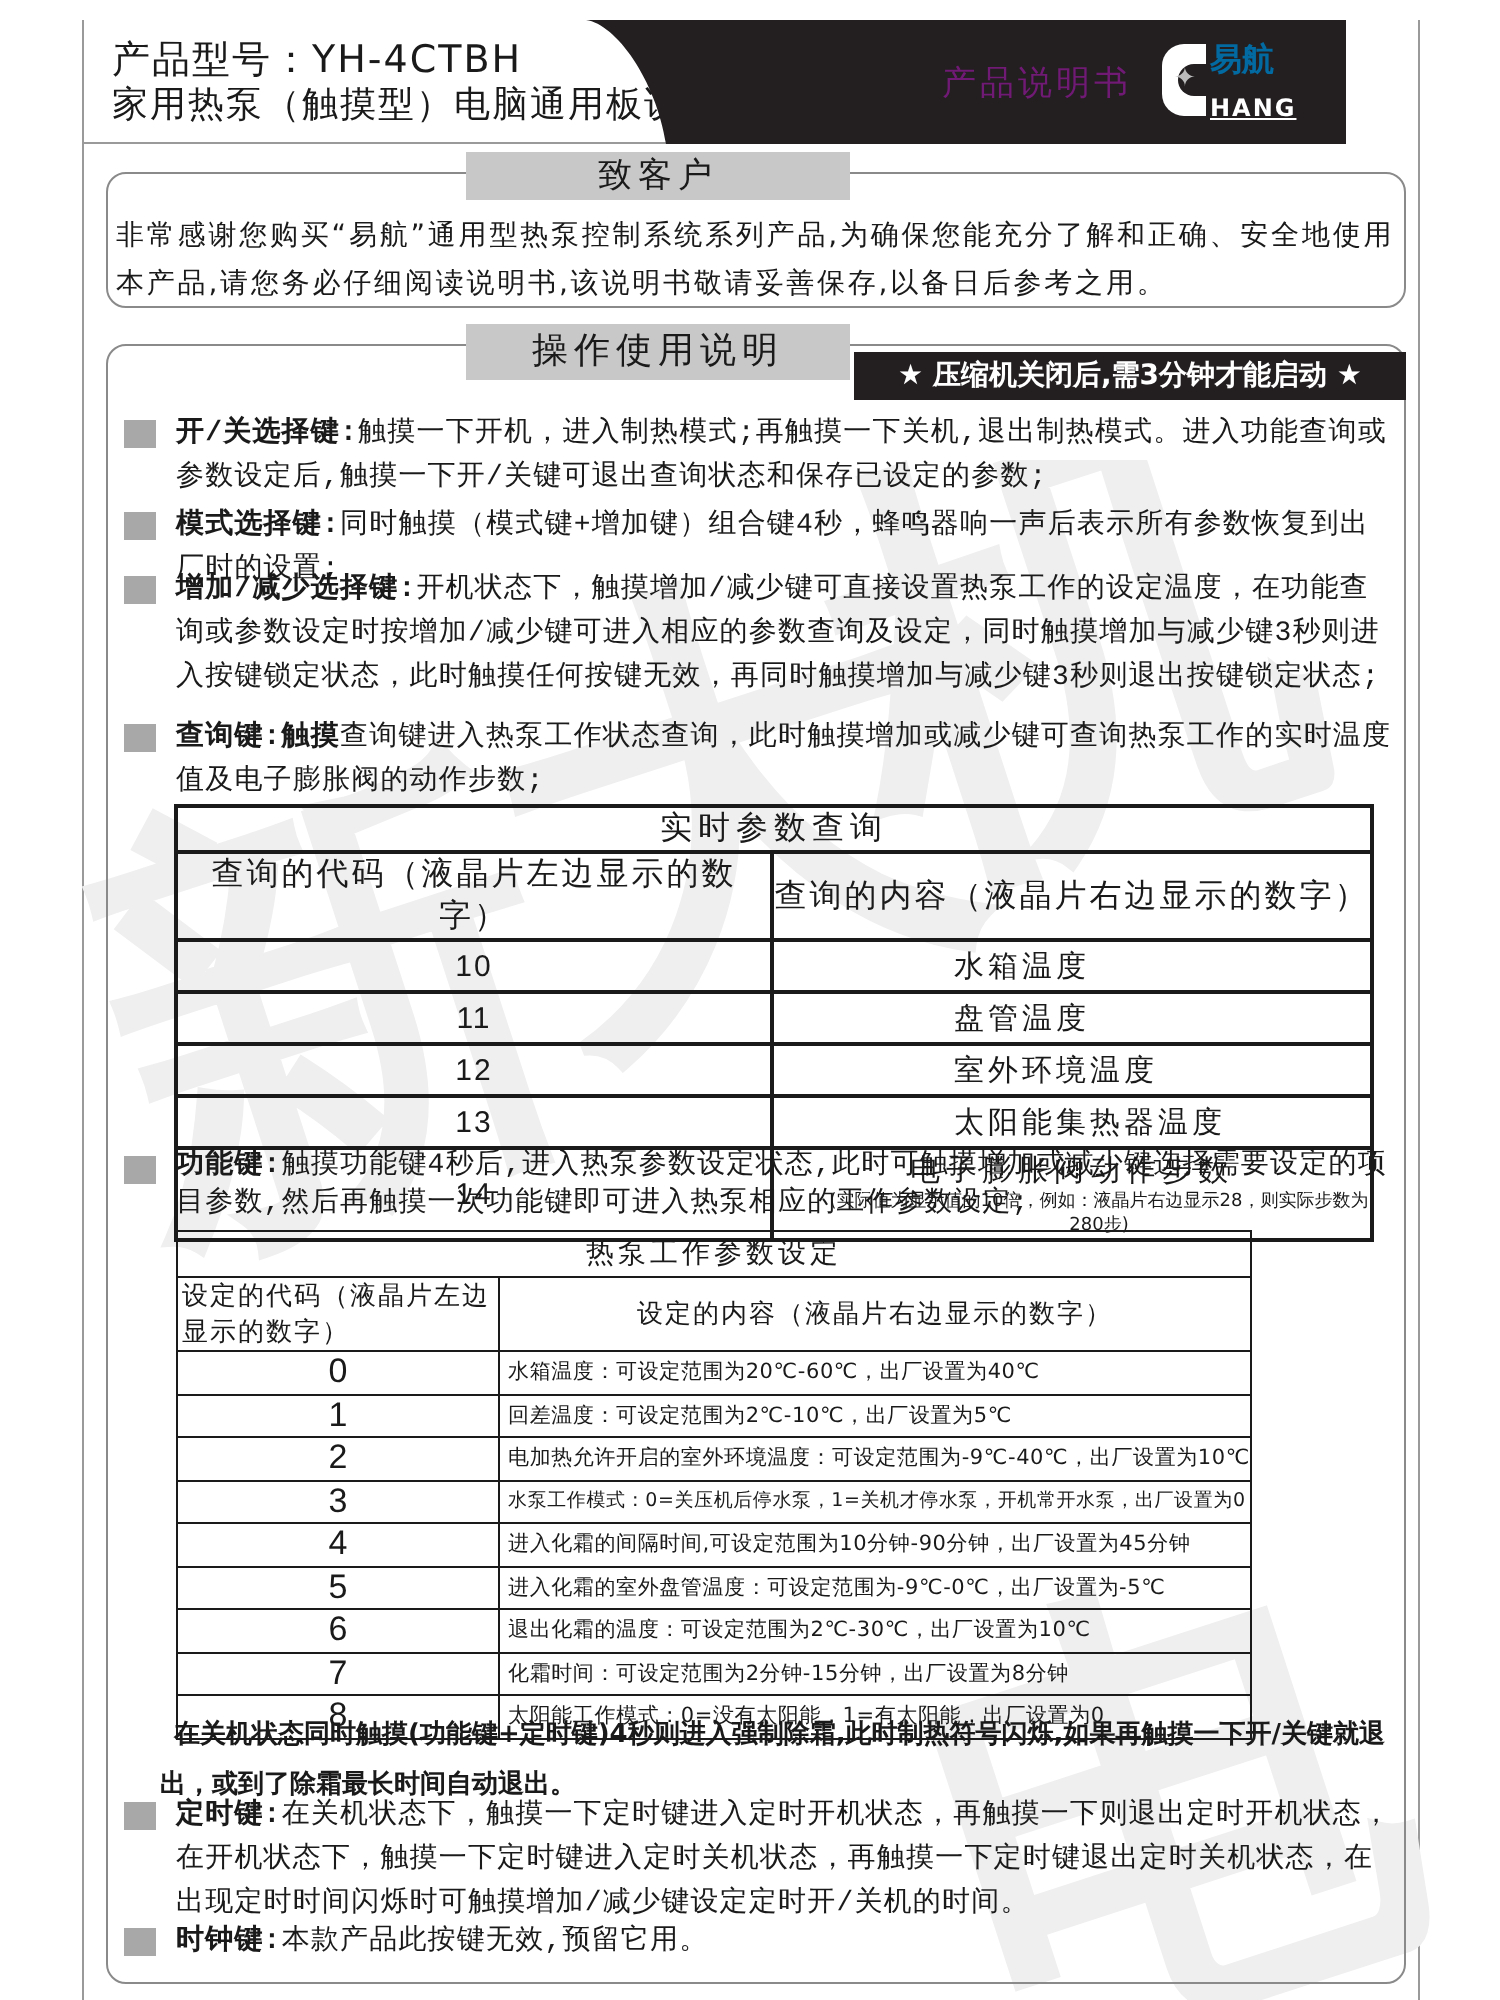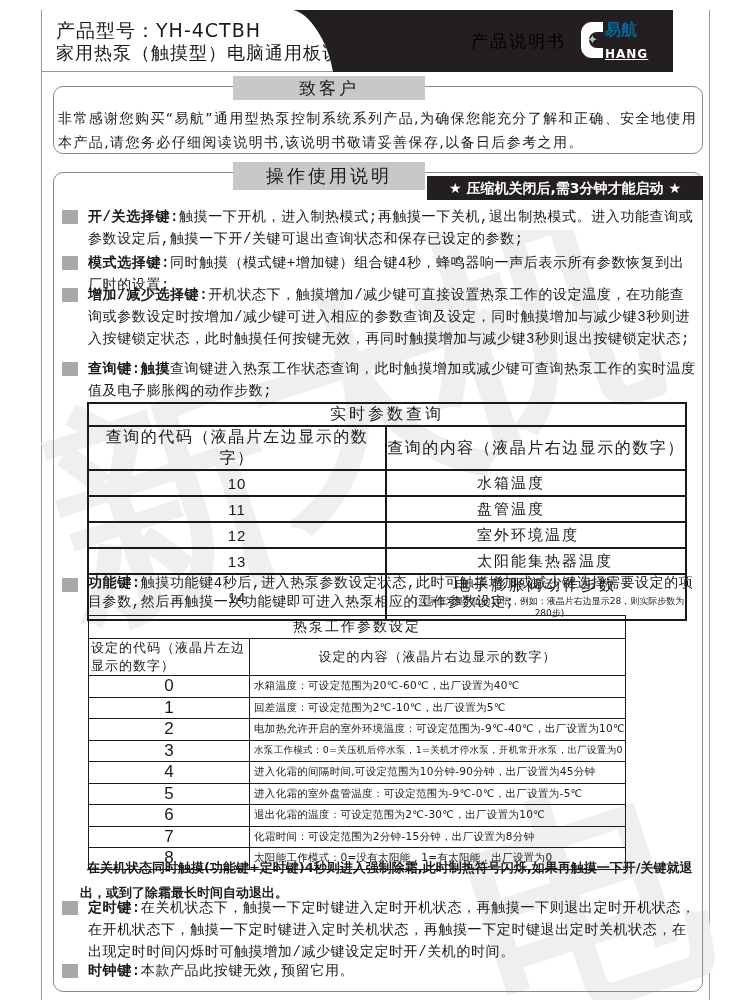--- a/index.html
+++ b/index.html
@@ -25,21 +25,21 @@
   
   .header { position: absolute; left: 41px; top: 10px; width: 632px; height: 62px; border-bottom: 1px solid #9a9a9a; }
   .header-left { position: absolute; left: 15px; top: 9px; }
   .header-model { font-size: 19px; letter-spacing: 1px; line-height: 22px; color: #1a1a1a; }
   .header-subtitle { font-size: 18px; letter-spacing: 1px; line-height: 24px; color: #1a1a1a; }
   .header-dark {
     position: absolute; right: 0; top: 0; width: 380px; height: 62px;
     background: #231f20;
     clip-path: path('M 0 0 L 380 0 L 380 62 L 40 62 C 35 30 15 2 0 0 Z');
   }
-  .header-manual { position: absolute; left: 430px; top: 20px; font-size: 17px; color: #000000; letter-spacing: 2px; }
+  .header-manual { position: absolute; left: 430px; top: 20px; font-size: 17px; color: #701a75; letter-spacing: 2px; }
   .logo { position: absolute; left: 540px; top: 10px; width: 88px; height: 42px; }
   .logo-c { position: absolute; left: 0; top: 2px; width: 22px; height: 36px; background: #fff; border-radius: 11px 0 0 11px; }
   .logo-c::after { content: ""; position: absolute; left: 8px; top: 10px; width: 14px; height: 16px; background: #231f20; border-radius: 8px 0 0 8px; }
   .logo-star { position: absolute; left: 6px; top: 12px; color: #bbb; font-size: 13px; z-index: 2; }
   .logo-cn { position: absolute; left: 24px; top: 0; font-size: 16px; font-weight: bold; color: #0369a1; letter-spacing: 0px; }
   .logo-en { position: absolute; left: 24px; top: 27px; font-size: 12px; font-weight: bold; color: #fff; letter-spacing: 1px; text-decoration: underline; }
 
   
   .section-tab {
     position: absolute; background: #c8c8c8; font-size: 17px; color: #1a1a1a; text-align: center; letter-spacing: 3px;

